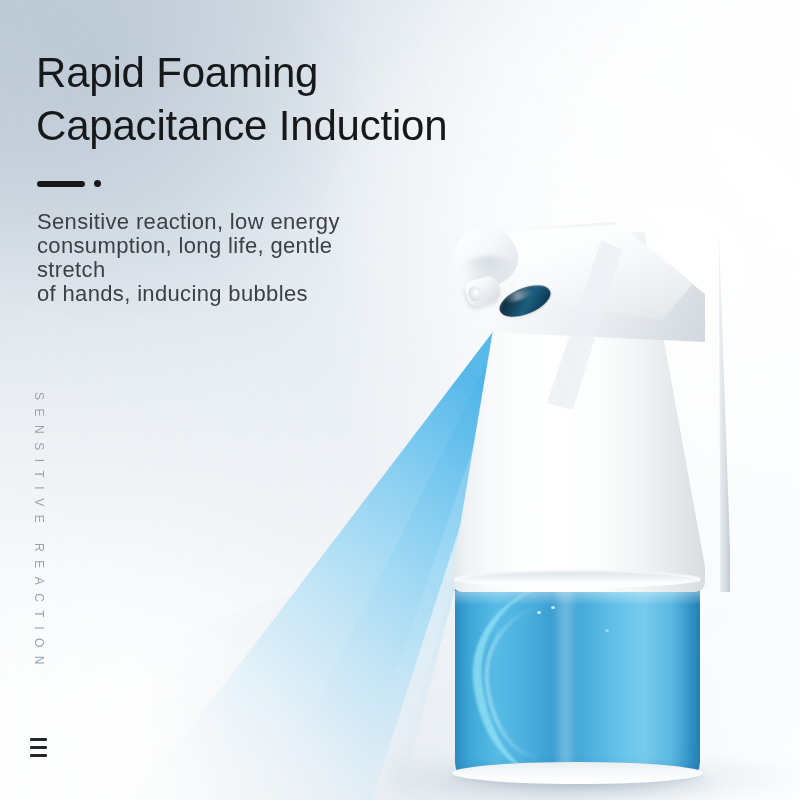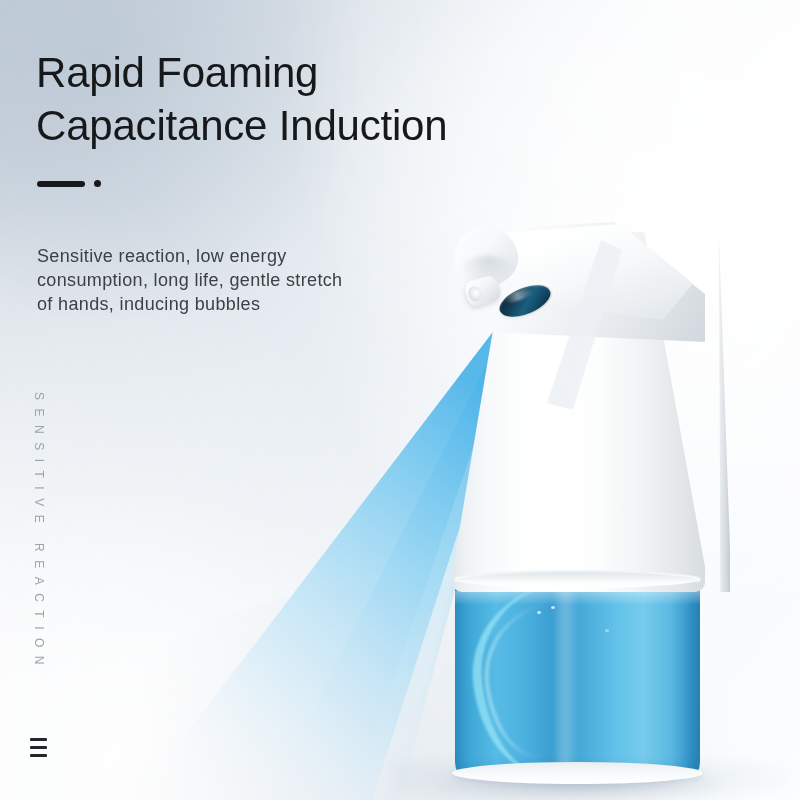--- a/index.html
+++ b/index.html
@@ -76,24 +76,24 @@
   }
   .rule-dot {
     width: 7px;
     height: 7px;
     border-radius: 50%;
     background: #17181a;
   }
   .subtext {
     position: absolute;
     left: 37px;
-    top: 244px;
+    top: 210px;
     width: 340px;
     color: #3c3f44;
-    font-size: 18px;
+    font-size: 22px;
     line-height: 24px;
     letter-spacing: 0.35px;
     white-space: pre-line;
   }
 
   
   .side-label {
     position: absolute;
     left: 24px;
     top: 392px;

